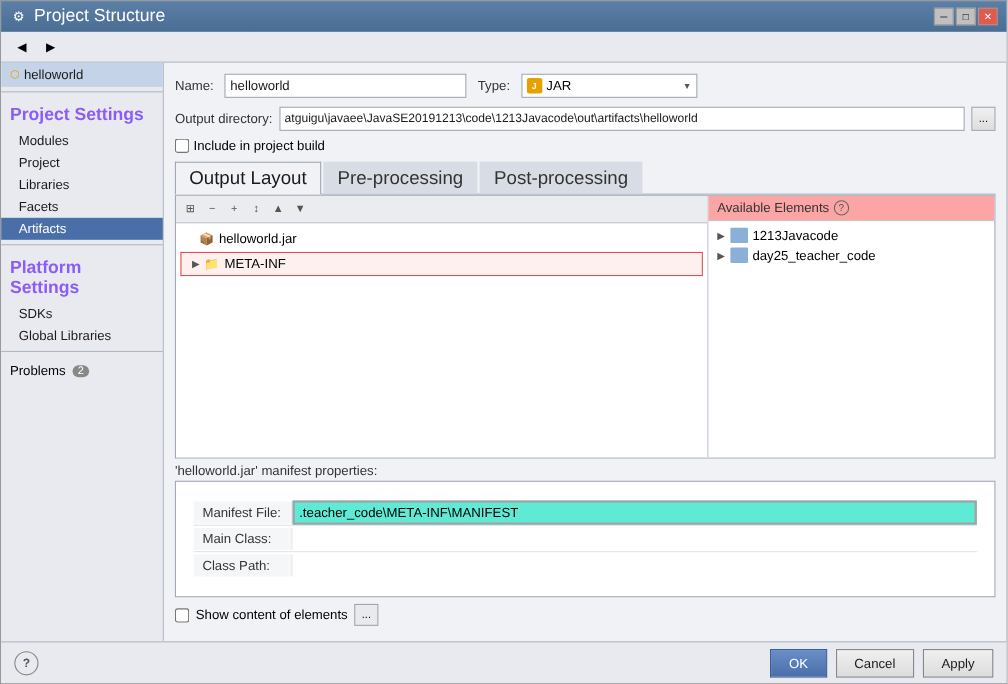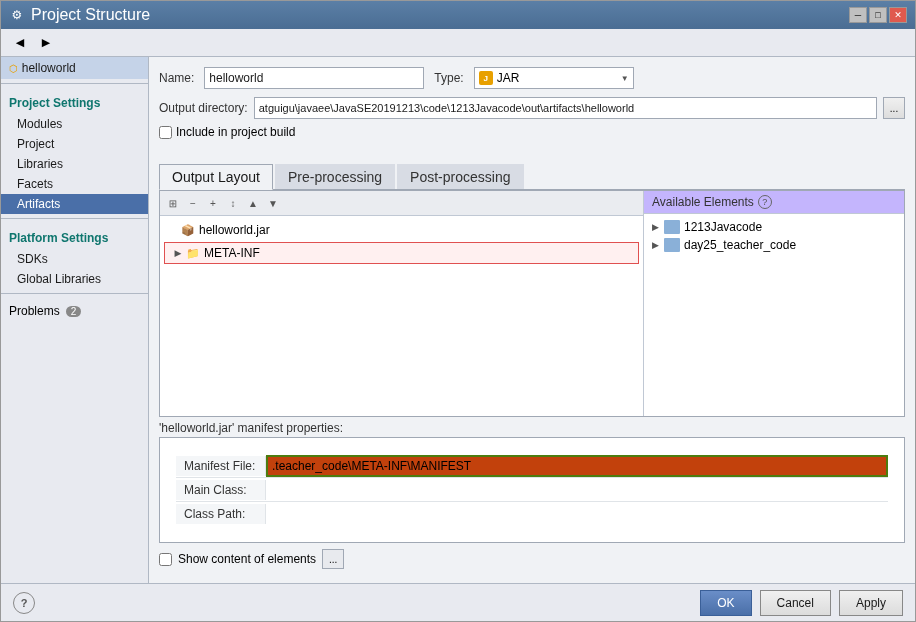--- a/index.html
+++ b/index.html
@@ -17,21 +17,21 @@
 
     
     .toolbar { background: #e8eaf0; border-bottom: 1px solid #b0b8c4; height: 28px; display: flex; align-items: center; padding: 0 8px; gap: 4px; flex-shrink: 0; }
     .toolbar-btn { width: 22px; height: 20px; border: 1px solid transparent; background: transparent; display: flex; align-items: center; justify-content: center; cursor: pointer; font-size: 11px; }
 
     
     .main-content { display: flex; flex: 1; overflow: hidden; }
 
     
     .sidebar { width: 148px; background: #e8eaf0; border-right: 1px solid #b0b8c4; display: flex; flex-direction: column; flex-shrink: 0; }
-    .sidebar-section-header { font-weight: bold; font-size: 12px; color: #0f766e; padding: 8px 8px 4px 8px; }
+    .sidebar-section-header { font-weight: bold; font-size: 16px; color: #8b5cf6; padding: 8px 8px 4px 8px; }
     .sidebar-item { padding: 3px 8px 3px 16px; cursor: pointer; color: #1a1a1a; font-size: 12px; }
     .sidebar-item.active { background: #4a6fa8; color: white; }
     .sidebar-artifact { padding: 4px 8px; background: #c5d3e8; cursor: pointer; display: flex; align-items: center; gap: 4px; font-size: 12px; color: #1a1a1a; margin: 0; }
     .sidebar-artifact-icon { color: #e8a000; font-size: 10px; }
 
     .sidebar-divider { height: 1px; background: #b0b8c4; margin: 4px 0; }
     .problems-row { padding: 6px 8px; display: flex; align-items: center; gap: 6px; cursor: pointer; }
     .badge { background: #888; color: white; border-radius: 8px; padding: 0 5px; font-size: 10px; }
 
     
@@ -51,57 +51,57 @@
     .output-dir-row { display: flex; align-items: center; gap: 6px; margin-bottom: 6px; }
     .output-dir-input { flex: 1; border: 1px solid #a0a8b4; background: white; height: 22px; padding: 2px 4px; font-size: 11px; color: #1a1a1a; }
     .browse-btn { width: 22px; height: 22px; border: 1px solid #a0a8b4; background: linear-gradient(to bottom, #f0f0f0, #ddd); display: flex; align-items: center; justify-content: center; cursor: pointer; font-size: 10px; }
 
     
     .checkbox-row { display: flex; align-items: center; gap: 4px; margin-bottom: 8px; }
     .checkbox-row input { margin: 0; }
 
     
     .tabs { display: flex; gap: 0; margin-bottom: 0; border-bottom: 1px solid #a0a8b4; }
-    .tab { padding: 4px 12px; font-size: 14px; cursor: pointer; border: 1px solid transparent; border-bottom: none; background: #d8dce4; color: #333; margin-right: 2px; margin-top: 17px; }
+    .tab { padding: 4px 12px; font-size: 17px; cursor: pointer; border: 1px solid transparent; border-bottom: none; background: #d8dce4; color: #333; margin-right: 2px; }
     .tab.active { background: #f0f2f5; border: 1px solid #a0a8b4; border-bottom: 1px solid #f0f2f5; color: #1a1a1a; margin-bottom: -1px; }
 
     
     .output-layout-area { display: flex; gap: 0; border: 1px solid #a0a8b4; background: white; flex: 1; overflow: hidden; min-height: 0; }
 
     
     .tree-panel { flex: 1; display: flex; flex-direction: column; border-right: 1px solid #c0c8d4; }
     .tree-toolbar { display: flex; align-items: center; gap: 2px; padding: 3px 4px; background: #eaecf0; border-bottom: 1px solid #c0c8d4; }
     .tree-btn { width: 18px; height: 18px; border: 1px solid transparent; background: transparent; display: flex; align-items: center; justify-content: center; cursor: pointer; font-size: 10px; color: #555; }
     .tree-content { flex: 1; overflow: auto; padding: 4px 0; }
     .tree-item { display: flex; align-items: center; padding: 2px 6px; font-size: 12px; cursor: pointer; }
     .tree-item-highlighted { background: #fff0f0; border: 1px solid #e05050; }
     .tree-indent { width: 14px; flex-shrink: 0; display: flex; align-items: center; justify-content: center; }
     .tree-expand { cursor: pointer; font-size: 9px; color: #555; }
     .tree-icon { width: 16px; height: 16px; margin-right: 3px; display: flex; align-items: center; justify-content: center; font-size: 11px; flex-shrink: 0; }
     .icon-jar { color: #e8a000; }
     .icon-folder { color: #c8a000; }
 
     
     .elements-panel { width: 260px; display: flex; flex-direction: column; flex-shrink: 0; }
-    .elements-header { display: flex; align-items: center; gap: 4px; padding: 4px 8px; background: #c4b5fd; border-bottom: 1px solid #c0c8d4; font-size: 12px; color: #333; }
+    .elements-header { display: flex; align-items: center; gap: 4px; padding: 4px 8px; background: #fca5a5; border-bottom: 1px solid #c0c8d4; font-size: 12px; color: #333; }
     .help-icon { width: 14px; height: 14px; border-radius: 50%; border: 1px solid #666; display: flex; align-items: center; justify-content: center; font-size: 9px; cursor: pointer; color: #555; }
     .elements-content { flex: 1; overflow: auto; padding: 4px 0; }
     .elements-item { display: flex; align-items: center; padding: 2px 8px; font-size: 12px; cursor: pointer; }
     .elements-expand { width: 12px; font-size: 9px; color: #555; }
     .folder-icon { width: 16px; height: 14px; background: #8ab0d8; border-radius: 1px; margin-right: 4px; display: flex; align-items: center; justify-content: center; font-size: 8px; }
 
     
     .manifest-section { flex-shrink: 0; background: #f0f2f5; }
     .manifest-title { font-size: 12px; color: #333; padding: 4px 0 2px 0; }
     .manifest-fields { background: white; border: 1px solid #a0a8b4; padding: 16px; }
     .manifest-row { display: flex; align-items: center; border-bottom: 1px solid #e0e4e8; min-height: 24px; }
     .manifest-row:last-child { border-bottom: none; }
     .manifest-field-label { width: 90px; padding: 3px 8px; font-size: 12px; color: #333; flex-shrink: 0; border-right: 1px solid #e0e4e8; background: #f4f6f8; }
     .manifest-field-input { flex: 1; border: none; height: 22px; padding: 2px 4px; font-size: 12px; outline: none; background: white; }
-    .manifest-field-input.highlighted { border: 2px solid #4d7c0f; background: #c2410c; }
+    .manifest-field-input.highlighted { border: 2px solid #a3a3a3; background: #5eead4; }
 
     
     .show-content-row { display: flex; align-items: center; gap: 6px; padding: 6px 0 4px 0; }
     .show-content-row input { margin: 0; }
     .ellipsis-btn { border: 1px solid #a0a8b4; background: #e8eaee; width: 22px; height: 20px; display: flex; align-items: center; justify-content: center; cursor: pointer; font-size: 10px; }
 
     
     .footer { background: #e8eaf0; border-top: 1px solid #b0b8c4; height: 38px; display: flex; align-items: center; justify-content: space-between; padding: 0 12px; flex-shrink: 0; }
     .footer-left { display: flex; align-items: center; }
     .help-btn { width: 22px; height: 22px; border-radius: 50%; border: 1px solid #888; background: #e8eaf0; display: flex; align-items: center; justify-content: center; cursor: pointer; font-size: 11px; font-weight: bold; color: #555; }

